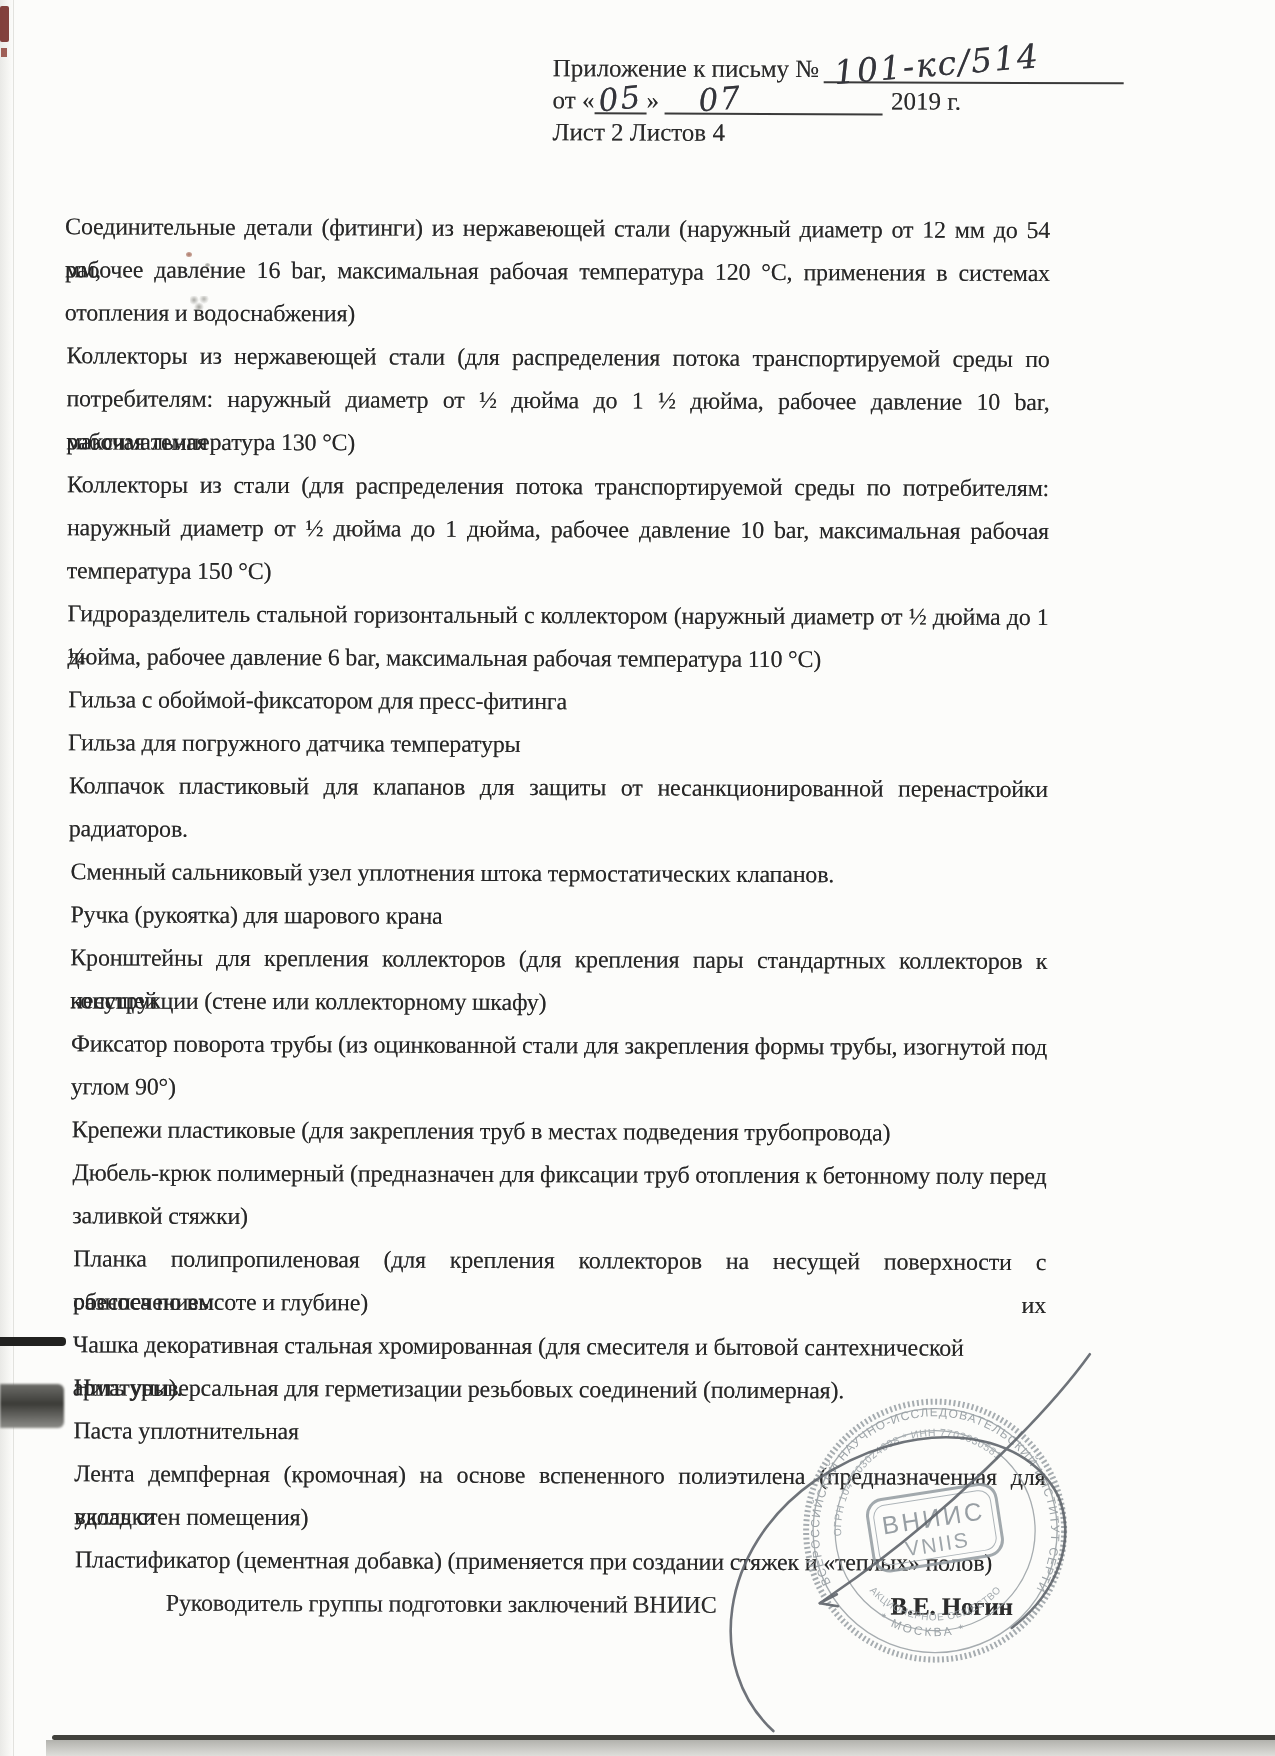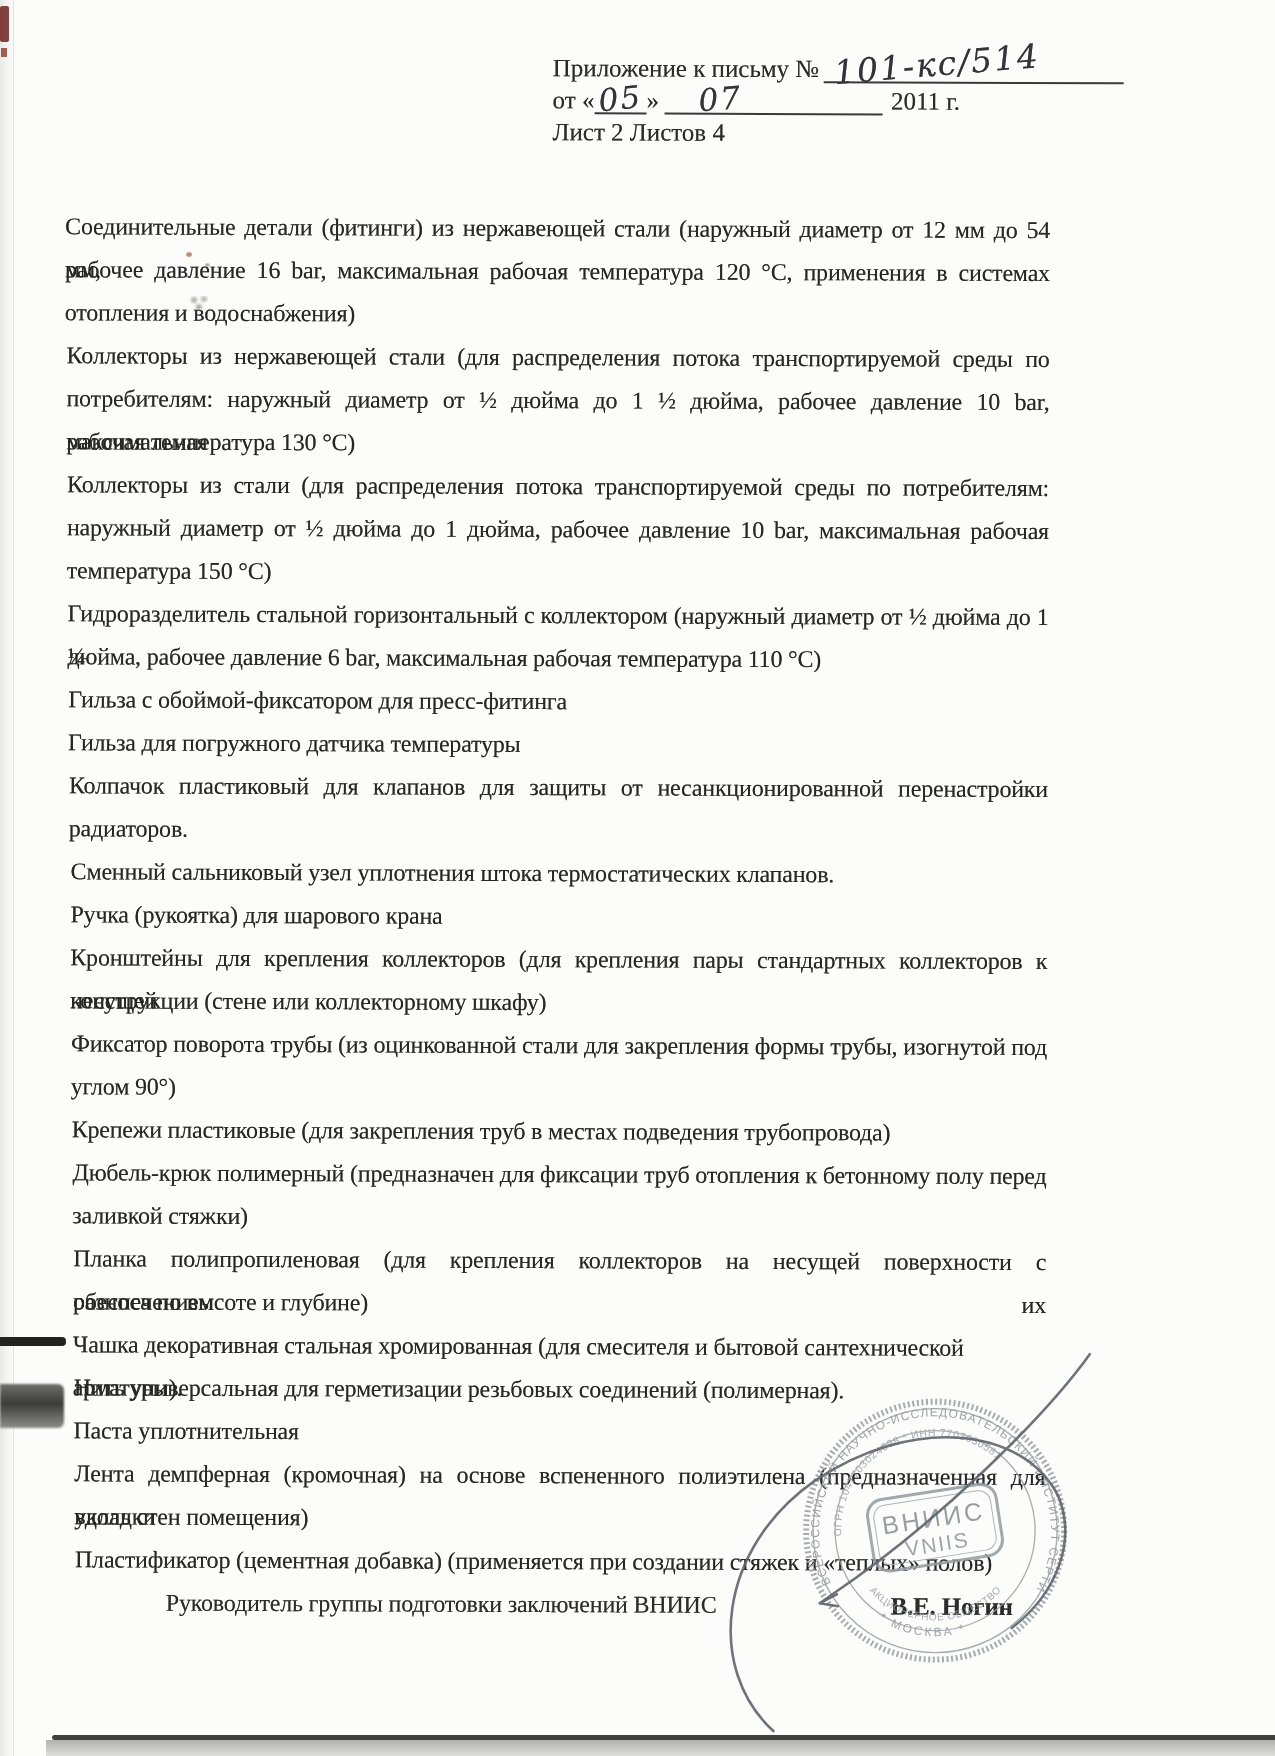--- a/index.html
+++ b/index.html
@@ -87,21 +87,21 @@
     </div>
     <div class="h-row">
       <span>от «</span>
       <span class="blank day">
         <span class="hw d1">05</span>
       </span>
       <span>»</span>
       <span class="blank month">
         <span class="hw m1">07</span>
       </span>
-      <span>2011 г.</span>
+      <span>2019 г.</span>
     </div>
     <div class="h-row">
       <span>Лист 2 Листов 4</span>
     </div>
   </div>
 
   <div class="doc-body">
       <div class="line fill">Соединительные детали (фитинги) из нержавеющей стали (наружный диаметр от 12 мм до 54 мм,</div>
       <div class="line fill">рабочее давление 16 bar, максимальная рабочая температура 120 °С, применения в системах</div>
       <div class="line">отопления и водоснабжения)</div>

